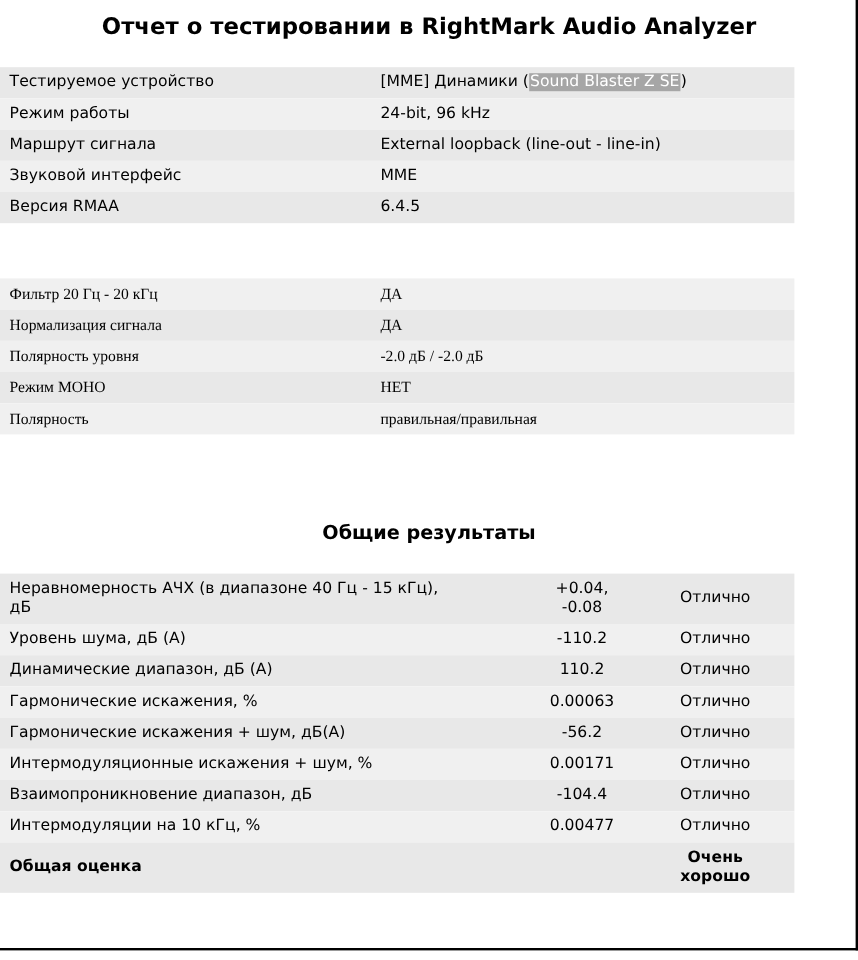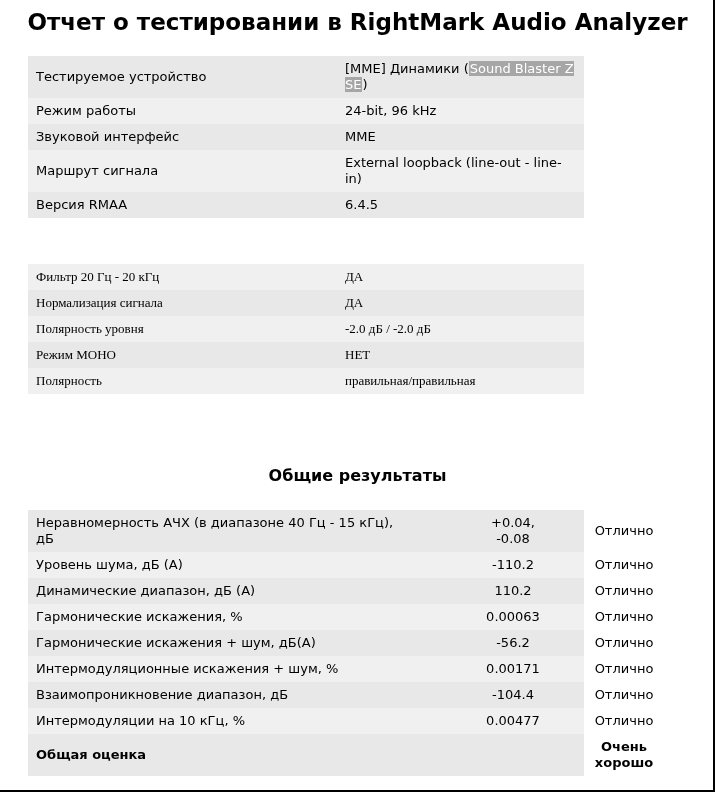--- a/index.html
+++ b/index.html
@@ -7,24 +7,24 @@
     width:715px;height:800px;position:relative;overflow:hidden;
     background:#ffffff;color:#000;
     font-family:"DejaVu Sans","Liberation Sans",sans-serif;
   }
   .frame{
     position:absolute;left:0;top:0;width:713px;height:790px;
     border-right:2px solid #000;border-bottom:2px solid #000;
     pointer-events:none;
   }
   .title{
-    margin:10px 0 0;font-size:23px;line-height:24px;
+    margin:10px 0 0;font-size:19px;line-height:24px;
     font-weight:bold;text-align:center;
   }
-  .tbl{margin-left:28px;width:556px;}
+  .tbl{width:662px;}
   .t1{margin-top:22px;}
   .t2{margin-top:46px;font-family:Liberation Serif, serif;}
   .res{margin-top:24px;}
   .row{display:grid;align-items:center;}
   .info .row{grid-template-columns:309px 1fr;}
   .res .row{grid-template-columns:440px 90px 132px;}
   .cell{
     padding:5px 8px;font-size:13px;line-height:16px;
     white-space:pre-line;
   }
@@ -52,26 +52,26 @@
 <div class="tbl info t1">
   <div class="row">
     <div class="cell">Тестируемое устройство</div>
     <div class="cell"><span>[MME] Динамики (</span><span class="hl">Sound Blaster Z SE</span><span>)</span></div>
   </div>
   <div class="row">
     <div class="cell">Режим работы</div>
     <div class="cell">24-bit, 96 kHz</div>
   </div>
   <div class="row">
+    <div class="cell">Маршрут сигнала</div>
+    <div class="cell">External loopback (line-out - line-in)</div>
+  </div>
+  <div class="row">
     <div class="cell">Звуковой интерфейс</div>
     <div class="cell">MME</div>
-  </div>
-  <div class="row">
-    <div class="cell">Маршрут сигнала</div>
-    <div class="cell">External loopback (line-out - line-in)</div>
   </div>
   <div class="row">
     <div class="cell">Версия RMAA</div>
     <div class="cell">6.4.5</div>
   </div>
 </div>
 
 <div class="tbl info t2">
   <div class="row">
     <div class="cell">Фильтр 20 Гц - 20 кГц</div>

